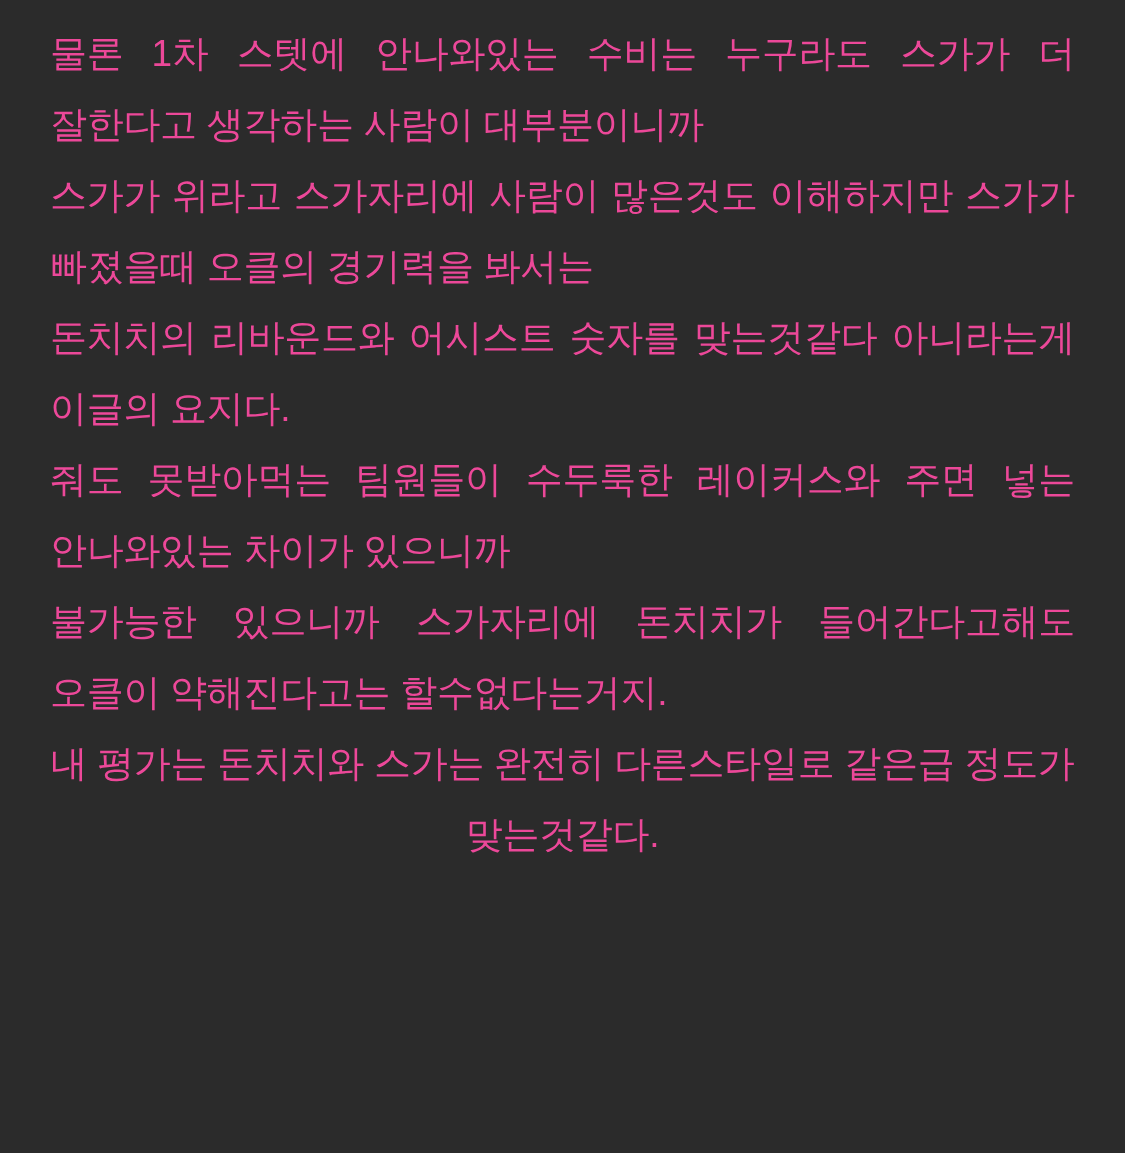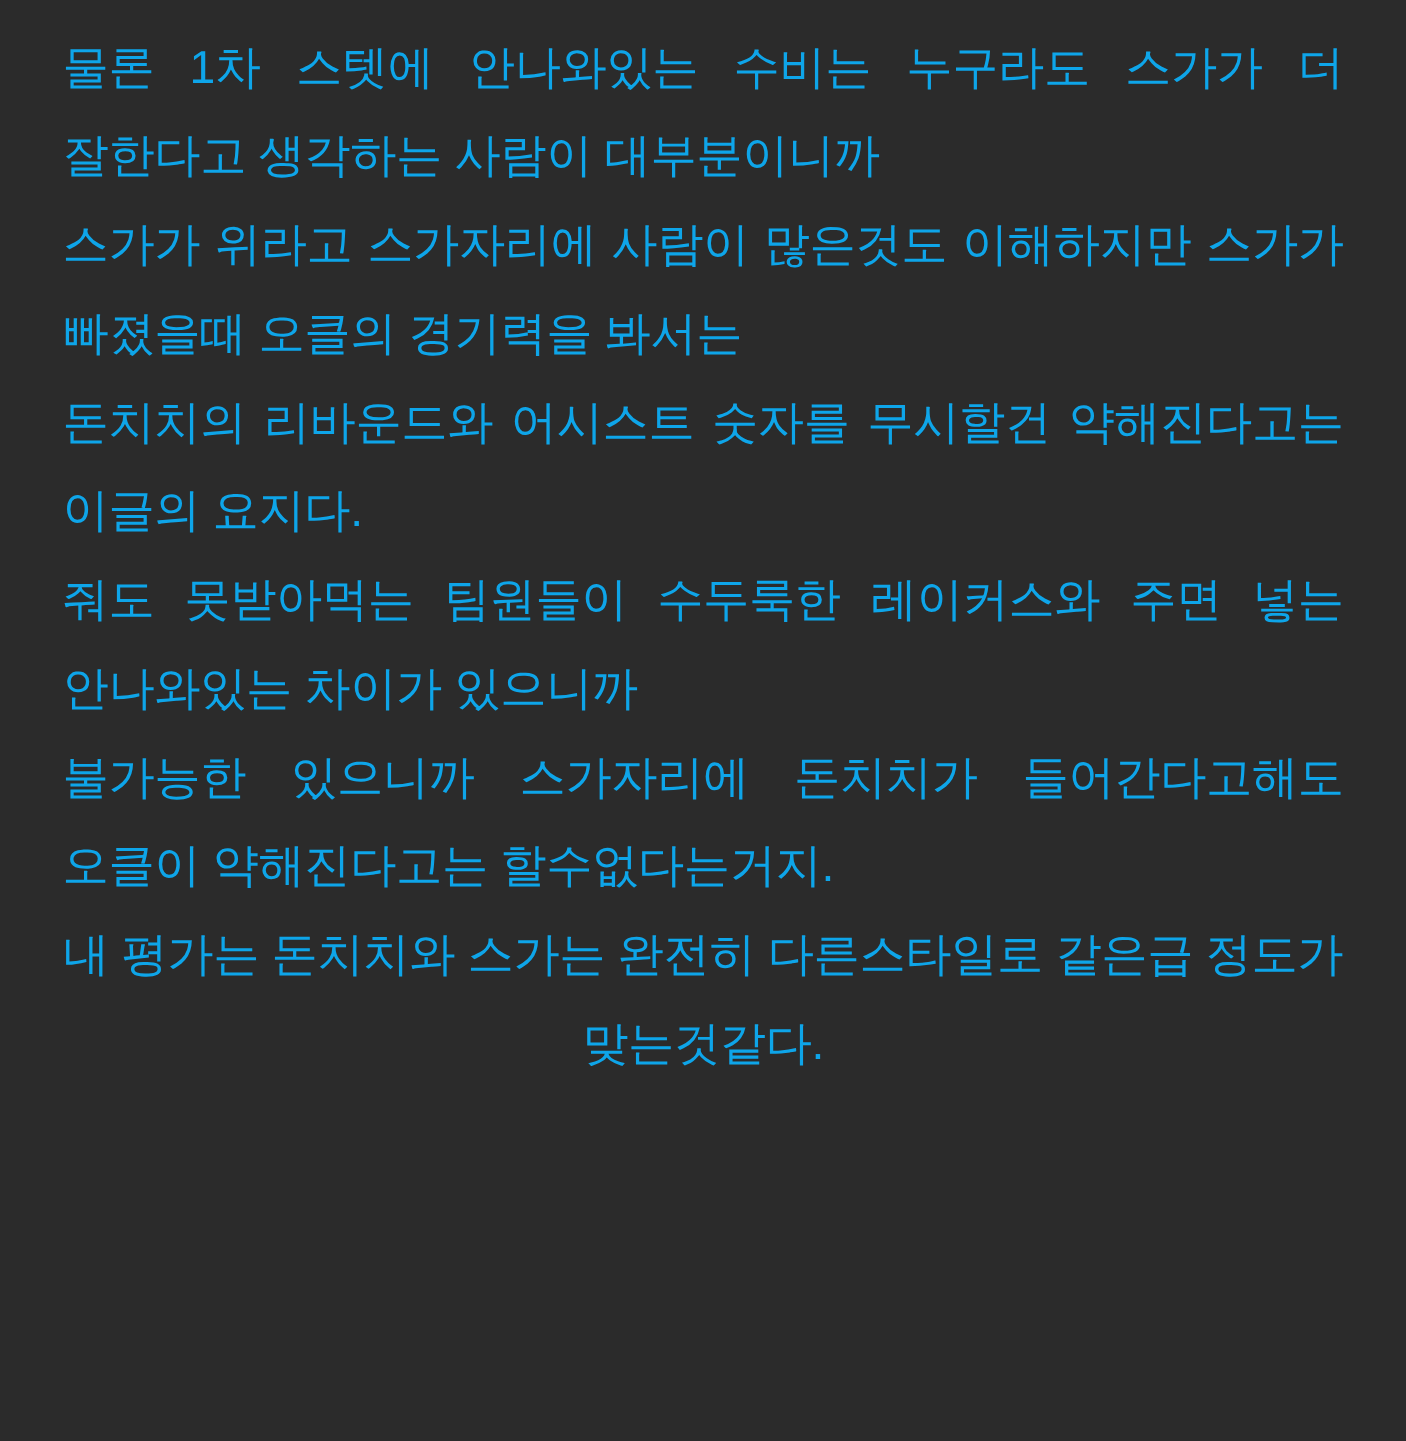--- a/index.html
+++ b/index.html
@@ -14,21 +14,21 @@
     font-family: "Liberation Sans", "DejaVu Sans", sans-serif;
   }
   .page {
     box-sizing: border-box;
     width: 1125px;
     height: 1153px;
     background: #2b2b2b;
     padding: 18px 50px 0 50px;
   }
   .post-body {
-    color: #0ea5e9;
+    color: #ec4899;
     font-size: 37px;
     line-height: 1.92;
     letter-spacing: -0.3px;
     word-break: keep-all;
   }
   .para {
     margin: 0 0 0 0;
     text-align: justify;
     text-justify: inter-character;
   }
@@ -36,18 +36,18 @@
     text-align: center;
   }
 </style>
 </head>
 <body>
 
 <div class="page">
   <div class="post-body">
     <p class="para">물론 1차 스텟에 안나와있는 수비는 누구라도 스가가 더 잘한다고 생각하는 사람이 대부분이니까</p>
     <p class="para">스가가 위라고 스가자리에 사람이 많은것도 이해하지만 스가가 빠졌을때 오클의 경기력을 봐서는</p>
-    <p class="para">돈치치의 리바운드와 어시스트 숫자를 무시할건 약해진다고는 이글의 요지다.</p>
+    <p class="para">돈치치의 리바운드와 어시스트 숫자를 맞는것같다 아니라는게 이글의 요지다.</p>
     <p class="para">줘도 못받아먹는 팀원들이 수두룩한 레이커스와 주면 넣는 안나와있는 차이가 있으니까</p>
     <p class="para">불가능한 있으니까 스가자리에 돈치치가 들어간다고해도 오클이 약해진다고는 할수없다는거지.</p>
     <p class="para last-no-justify">내 평가는 돈치치와 스가는  완전히 다른스타일로 같은급 정도가 맞는것같다.</p>
   </div>
 </div>
 
 </body></html>

